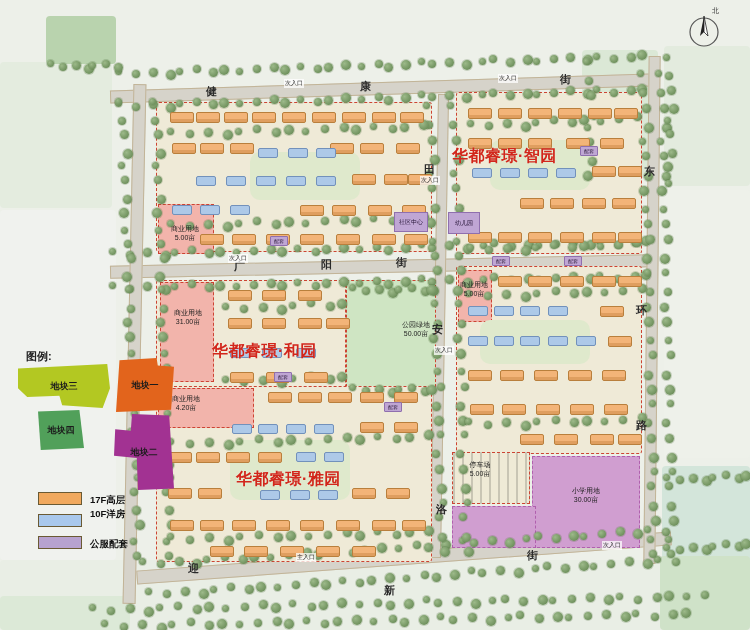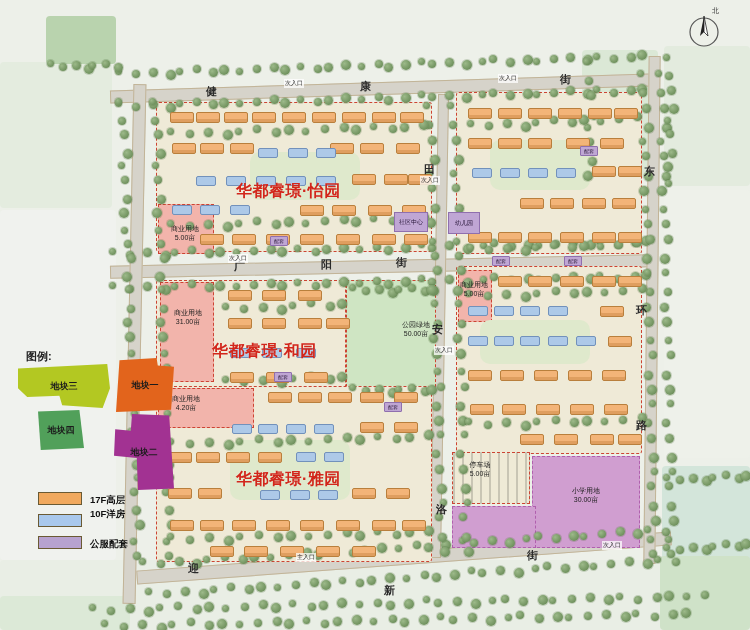--- a/index.html
+++ b/index.html
@@ -901,21 +901,21 @@
   </div>
   <div class="lu" style="left:452px;top:460px;width:56px;">
     <span style="position:static;">停车场</span><br>
     <span style="position:static;">5.00亩</span>
   </div>
   <div class="lu" style="left:556px;top:486px;width:60px;">
     <span style="position:static;">小学用地</span><br>
     <span style="position:static;">30.00亩</span>
   </div>
 
-  <div class="garden-label" style="left:236px;top:181px;">华都睿璟·怡园</div>
+  <div class="garden-label" style="left:452px;top:146px;">华都睿璟·智园</div>
   <div class="garden-label" style="left:212px;top:341px;">华都睿璟·和园</div>
   <div class="garden-label" style="left:236px;top:469px;">华都睿璟·雅园</div>
 
   <span class="street-ch" style="left:206px;top:84px;">健</span>
   <span class="street-ch" style="left:360px;top:79px;">康</span>
   <span class="street-ch" style="left:560px;top:72px;">街</span>
   <span class="street-ch" style="left:234px;top:259px;">广</span>
   <span class="street-ch" style="left:321px;top:257px;">阳</span>
   <span class="street-ch" style="left:396px;top:255px;">街</span>
   <span class="street-ch" style="left:188px;top:561px;">迎</span>

